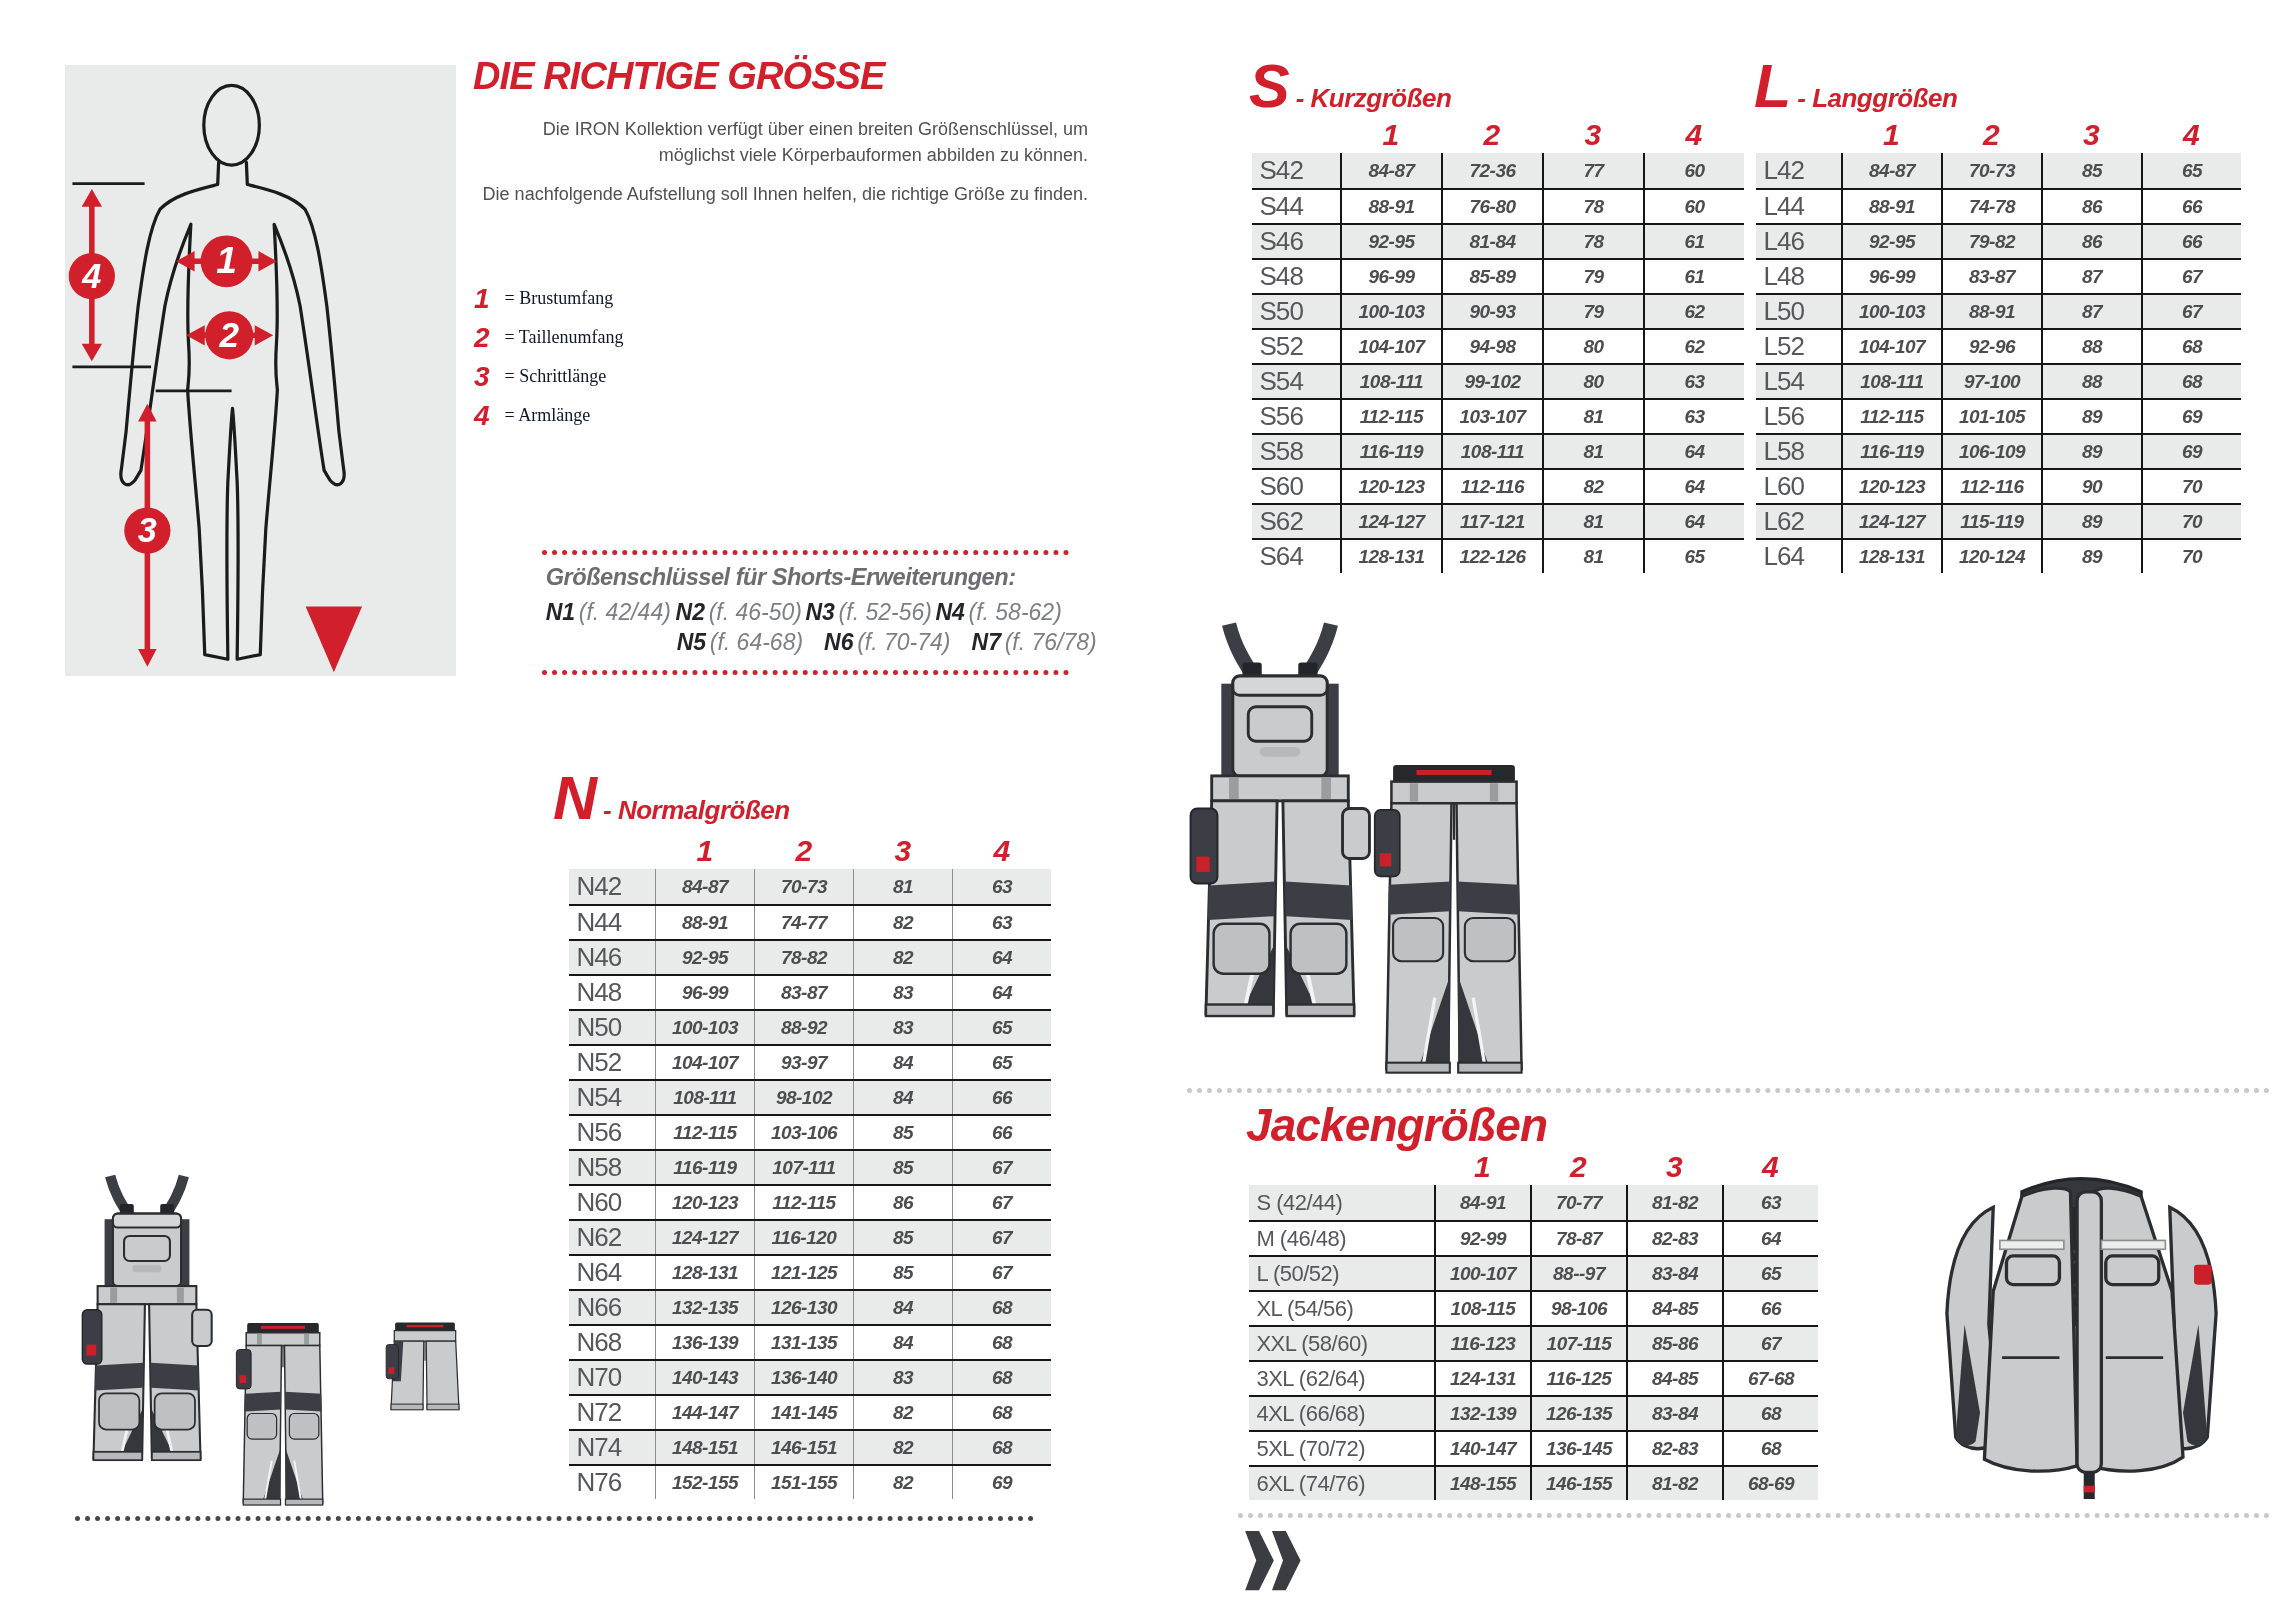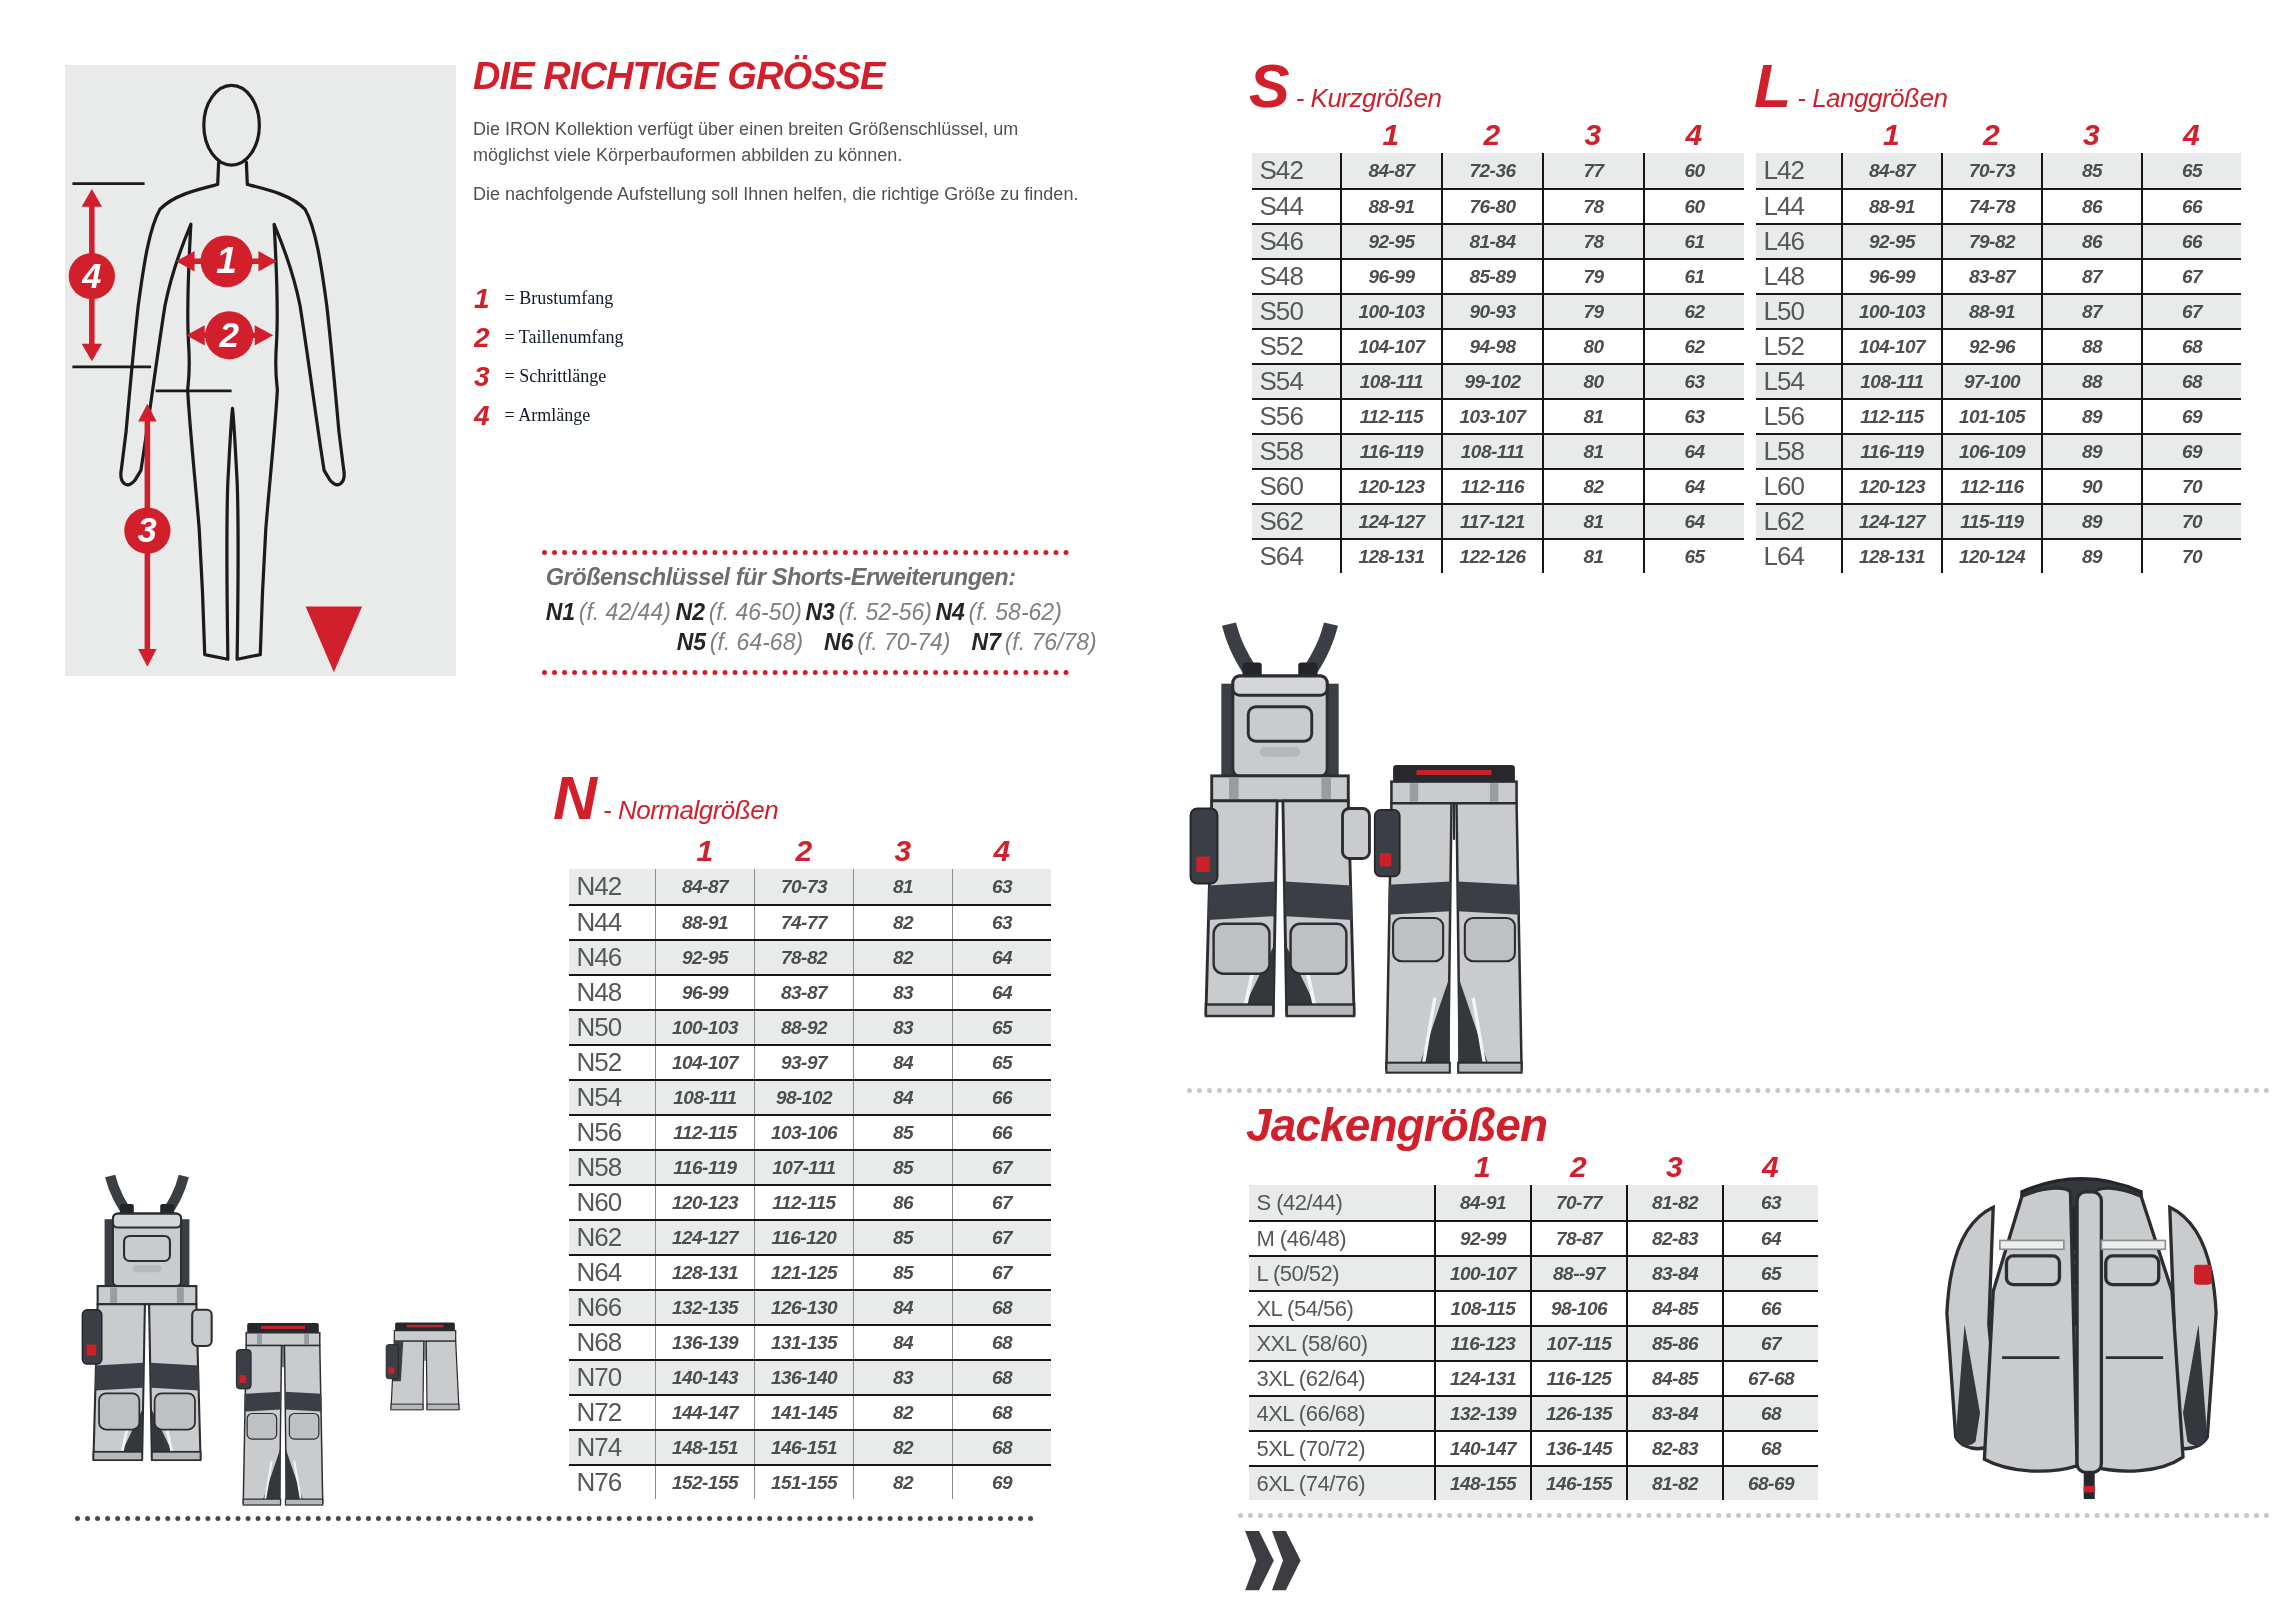--- a/index.html
+++ b/index.html
@@ -6,21 +6,21 @@
   .page{position:relative;width:2295px;height:1623px;background:#ffffff;overflow:hidden;
         font-family:"Liberation Sans",sans-serif;}
   :root{--red:#d1202b;}
 
   
   .panel-figure{position:absolute;left:65px;top:65px;width:391px;height:611px;background:#e9eaea;}
 
   
   .main-title{position:absolute;left:473px;top:55px;font-size:38px;font-weight:700;font-style:italic;
               color:var(--red);letter-spacing:-0.9px;white-space:nowrap;}
-  .intro{position:absolute;left:473px;width:615px;font-size:18px;line-height:1.42;color:#4e5052;}
+  .intro{position:absolute;left:473px;width:615px;font-size:18px;line-height:1.42;color:#4e5052;text-align:right;}
   #intro1{top:117px;} #intro2{top:182px;}
 
   
   .legend{position:absolute;left:474px;top:279px;}
   .legend-item{display:flex;align-items:center;height:39px;}
   .legend-num{width:30.5px;font-size:28px;font-weight:700;font-style:italic;color:var(--red);}
   .legend-label{font-size:18px;color:#0f172a;font-family:Liberation Serif, serif;}
 
   
   .skey{position:absolute;left:542px;top:550px;width:527px;box-sizing:border-box;
@@ -28,21 +28,21 @@
   .skey-title{font-size:23.6px;font-style:italic;font-weight:700;color:#6b6d70;letter-spacing:-0.5px;margin-bottom:6.5px;white-space:nowrap;}
   .skey-row{display:flex;height:30px;align-items:center;}
   .skey-row2{padding-left:131px;gap:21px;}
   .skey-item{width:131px;font-size:23px;font-style:italic;white-space:nowrap;}
   .skey-item b{color:#232528;font-weight:700;}
   .skey-item span{color:#7d8083;margin-left:3.7px;}
 
   
   .sec-title{position:absolute;display:flex;align-items:baseline;color:var(--red);font-style:italic;white-space:nowrap;}
   .sec-big{font-size:61px;font-weight:700;line-height:1;letter-spacing:-1.4px;}
-  .sec-sub{font-size:26px;font-weight:400;margin-left:7.4px;letter-spacing:-0.5px;}
+  .sec-sub{font-size:26px;font-weight:700;margin-left:7.4px;letter-spacing:-0.5px;}
   #title-s{left:1249px;top:56px;} #title-l{left:1754px;top:56px;} #title-n{left:553px;top:768px;}
   .jacket-title{position:absolute;left:1246px;top:1098px;font-size:46px;font-weight:700;font-style:italic;
                 color:var(--red);letter-spacing:-0.9px;text-align:right;}
 
   
   .size-table{position:absolute;--lw:88px;--cw:101px;--rh:35px;}
   .trow{display:flex;height:var(--rh);box-sizing:border-box;}
   .thead{height:36px;}
   .tlabel{width:var(--lw);box-sizing:border-box;display:flex;align-items:center;padding-left:7.4px;
           font-size:26px;color:#55575a;letter-spacing:-0.9px;}

